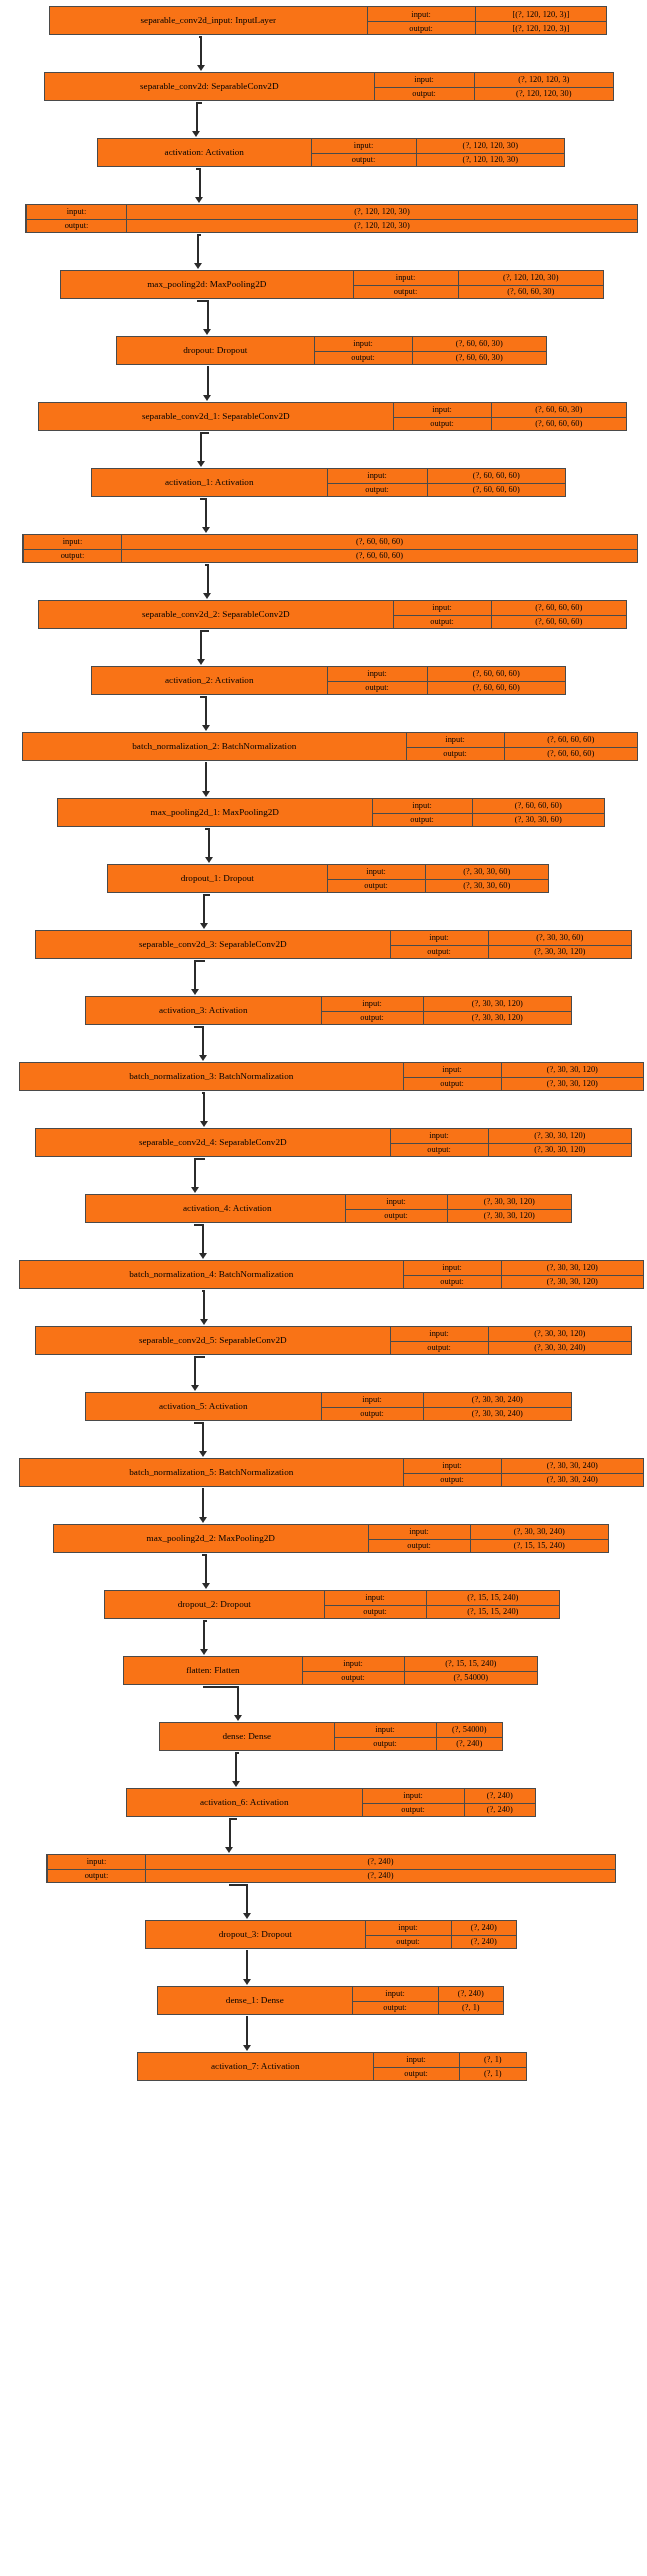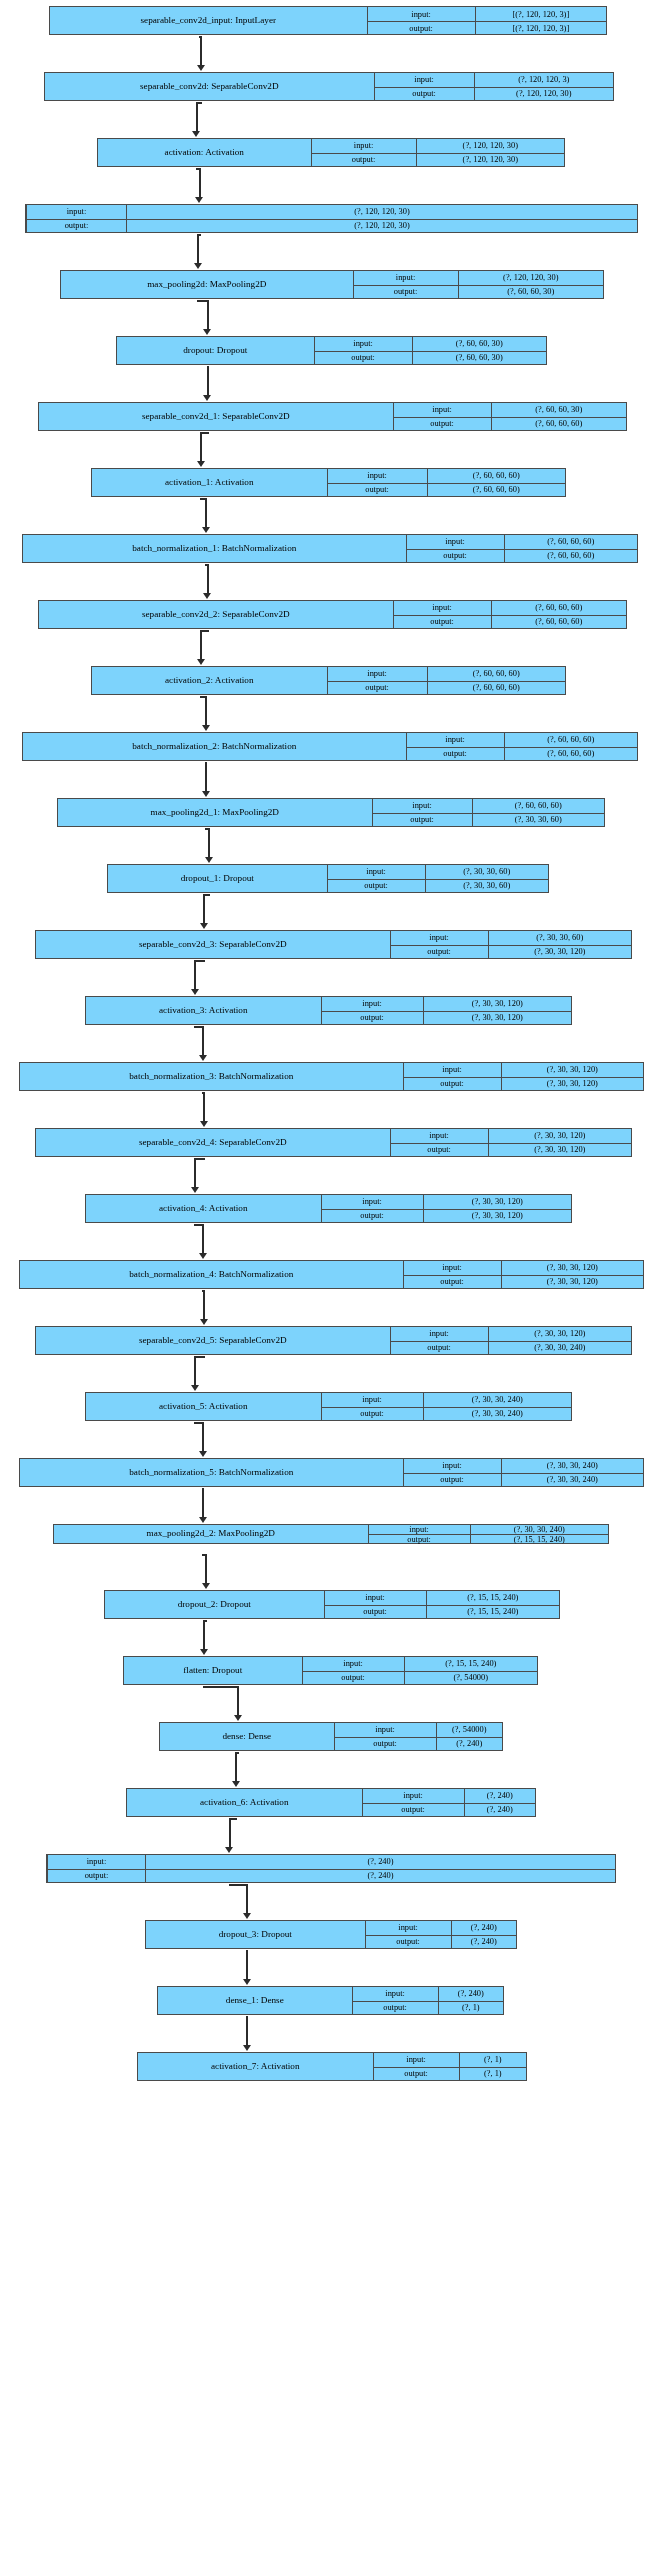--- a/index.html
+++ b/index.html
@@ -17,21 +17,21 @@
   #graph {
     position: relative;
     width: 647px;
     height: 2576px;
   }
   
   .node {
     position: absolute;
     display: flex;
     align-items: stretch;
-    background: #7dd3fc;
+    background: #f97316;
     border: 0.8px solid #4a4a4a;
     box-sizing: border-box;
     height: 29px;
     box-shadow: 0 0 0 0 transparent;
   }
   .node .name {
     display: flex;
     align-items: center;
     justify-content: center;
     padding: 0 7.3px;
@@ -191,21 +191,20 @@
           <div class="io-label" style="width: 99px; flex: 0 0 auto;">input:</div>
           <div class="io-val">(?, 60, 60, 60)</div>
         </div>
         <div class="io-row second">
           <div class="io-label" style="width: 99px; flex: 0 0 auto;">output:</div>
           <div class="io-val">(?, 60, 60, 60)</div>
         </div>
       </div>
     </div>
     <div class="node" style="left: 22px; top: 534px; width: 616px; height: 29px;">
-      <div class="name" style="width: 368px; flex: 0 0 auto;">batch_normalization_1: BatchNormalization</div>
       <div class="io" style="flex: 1 1 auto;">
         <div class="io-row">
           <div class="io-label" style="width: 97px; flex: 0 0 auto;">input:</div>
           <div class="io-val">(?, 60, 60, 60)</div>
         </div>
         <div class="io-row second">
           <div class="io-label" style="width: 97px; flex: 0 0 auto;">output:</div>
           <div class="io-val">(?, 60, 60, 60)</div>
         </div>
       </div>
@@ -320,21 +319,21 @@
         <div class="io-row">
           <div class="io-label" style="width: 97px; flex: 0 0 auto;">input:</div>
           <div class="io-val">(?, 30, 30, 120)</div>
         </div>
         <div class="io-row second">
           <div class="io-label" style="width: 97px; flex: 0 0 auto;">output:</div>
           <div class="io-val">(?, 30, 30, 120)</div>
         </div>
       </div>
     </div>
-    <div class="node" style="left: 85px; top: 1194px; width: 487px; height: 29px;">
+    <div class="node" style="left: 85px; top: 1194px; width: 487px; height: 29px; padding-left: 24px;">
       <div class="name" style="width: 220px; flex: 0 0 auto;">activation_4: Activation</div>
       <div class="io" style="flex: 1 1 auto;">
         <div class="io-row">
           <div class="io-label" style="width: 101px; flex: 0 0 auto;">input:</div>
           <div class="io-val">(?, 30, 30, 120)</div>
         </div>
         <div class="io-row second">
           <div class="io-label" style="width: 101px; flex: 0 0 auto;">output:</div>
           <div class="io-val">(?, 30, 30, 120)</div>
         </div>
@@ -385,21 +384,21 @@
         <div class="io-row">
           <div class="io-label" style="width: 97px; flex: 0 0 auto;">input:</div>
           <div class="io-val">(?, 30, 30, 240)</div>
         </div>
         <div class="io-row second">
           <div class="io-label" style="width: 97px; flex: 0 0 auto;">output:</div>
           <div class="io-val">(?, 30, 30, 240)</div>
         </div>
       </div>
     </div>
-    <div class="node" style="left: 53px; top: 1524px; width: 556px; height: 20px;">
+    <div class="node" style="left: 53px; top: 1524px; width: 556px; height: 29px;">
       <div class="name" style="width: 299px; flex: 0 0 auto;">max_pooling2d_2: MaxPooling2D</div>
       <div class="io" style="flex: 1 1 auto;">
         <div class="io-row">
           <div class="io-label" style="width: 101px; flex: 0 0 auto;">input:</div>
           <div class="io-val">(?, 30, 30, 240)</div>
         </div>
         <div class="io-row second">
           <div class="io-label" style="width: 101px; flex: 0 0 auto;">output:</div>
           <div class="io-val">(?, 15, 15, 240)</div>
         </div>
@@ -412,21 +411,21 @@
           <div class="io-label" style="width: 101px; flex: 0 0 auto;">input:</div>
           <div class="io-val">(?, 15, 15, 240)</div>
         </div>
         <div class="io-row second">
           <div class="io-label" style="width: 101px; flex: 0 0 auto;">output:</div>
           <div class="io-val">(?, 15, 15, 240)</div>
         </div>
       </div>
     </div>
     <div class="node" style="left: 123px; top: 1656px; width: 415px; height: 29px;">
-      <div class="name" style="width: 163px; flex: 0 0 auto;">flatten: Dropout</div>
+      <div class="name" style="width: 163px; flex: 0 0 auto;">flatten: Flatten</div>
       <div class="io" style="flex: 1 1 auto;">
         <div class="io-row">
           <div class="io-label" style="width: 101px; flex: 0 0 auto;">input:</div>
           <div class="io-val">(?, 15, 15, 240)</div>
         </div>
         <div class="io-row second">
           <div class="io-label" style="width: 101px; flex: 0 0 auto;">output:</div>
           <div class="io-val">(?, 54000)</div>
         </div>
       </div>

